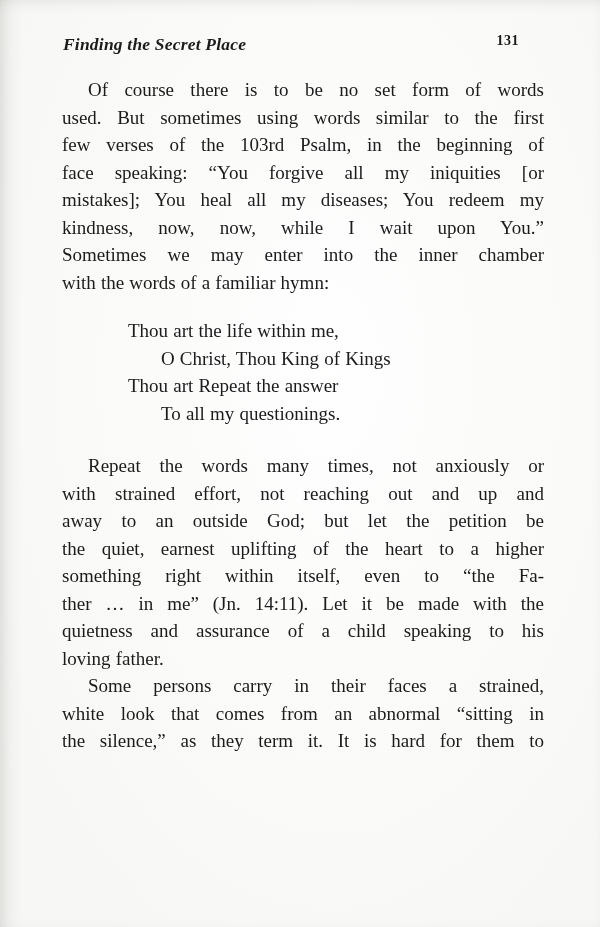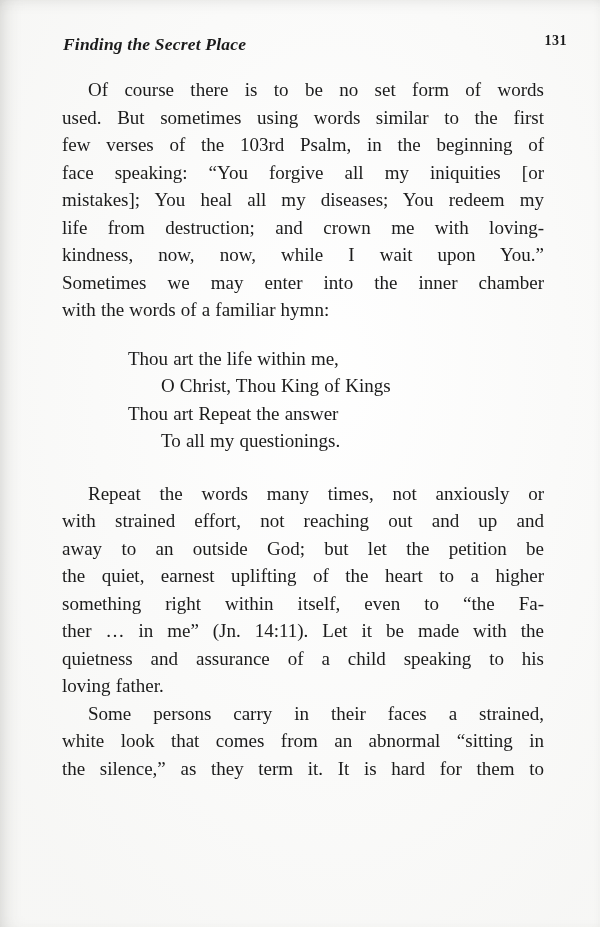--- a/index.html
+++ b/index.html
@@ -18,21 +18,21 @@
                 inset 0 12px 18px -14px rgba(60,60,55,.12),
                 inset -6px 0 14px -12px rgba(60,60,55,.10);
     overflow: hidden;
     color: var(--ink, #1b1b1b);
     font-family: "Liberation Serif", "DejaVu Serif", serif;
   }
   .running-head {
     display: flex;
     justify-content: space-between;
     align-items: baseline;
-    padding: 34px 33px 0 63px;
+    padding: 34px 81px 0 63px;
   }
   .head-title {
     font-style: italic;
     font-weight: 700;
     font-size: 17.5px;
     letter-spacing: .2px;
   }
   .head-number {
     font-size: 14px;
     font-weight: 600;
@@ -74,21 +74,20 @@
     <span class="head-title">Finding the Secret Place</span>
     <span class="head-number">131</span>
   </header>
   <main class="body-text">
       <div class="paragraph">
         <div class="line first-indent">Of course there is to be no set form of words</div>
         <div class="line">used. But sometimes using words similar to the first</div>
         <div class="line">few verses of the 103rd Psalm, in the beginning of</div>
         <div class="line">face speaking: “You forgive all my iniquities [or</div>
         <div class="line">mistakes]; You heal all my diseases; You redeem my</div>
-        <div class="line">life from destruction; and crown me with loving-</div>
         <div class="line">kindness, now, now, while I wait upon You.”</div>
         <div class="line">Sometimes we may enter into the inner chamber</div>
         <div class="line no-justify">with the words of a familiar hymn:</div>
       </div>
       <div class="verse">
         <div class="line">Thou art the life within me,</div>
         <div class="line verse-indent">O Christ, Thou King of Kings</div>
         <div class="line">Thou art Repeat the answer</div>
         <div class="line verse-indent">To all my questionings.</div>
       </div>

